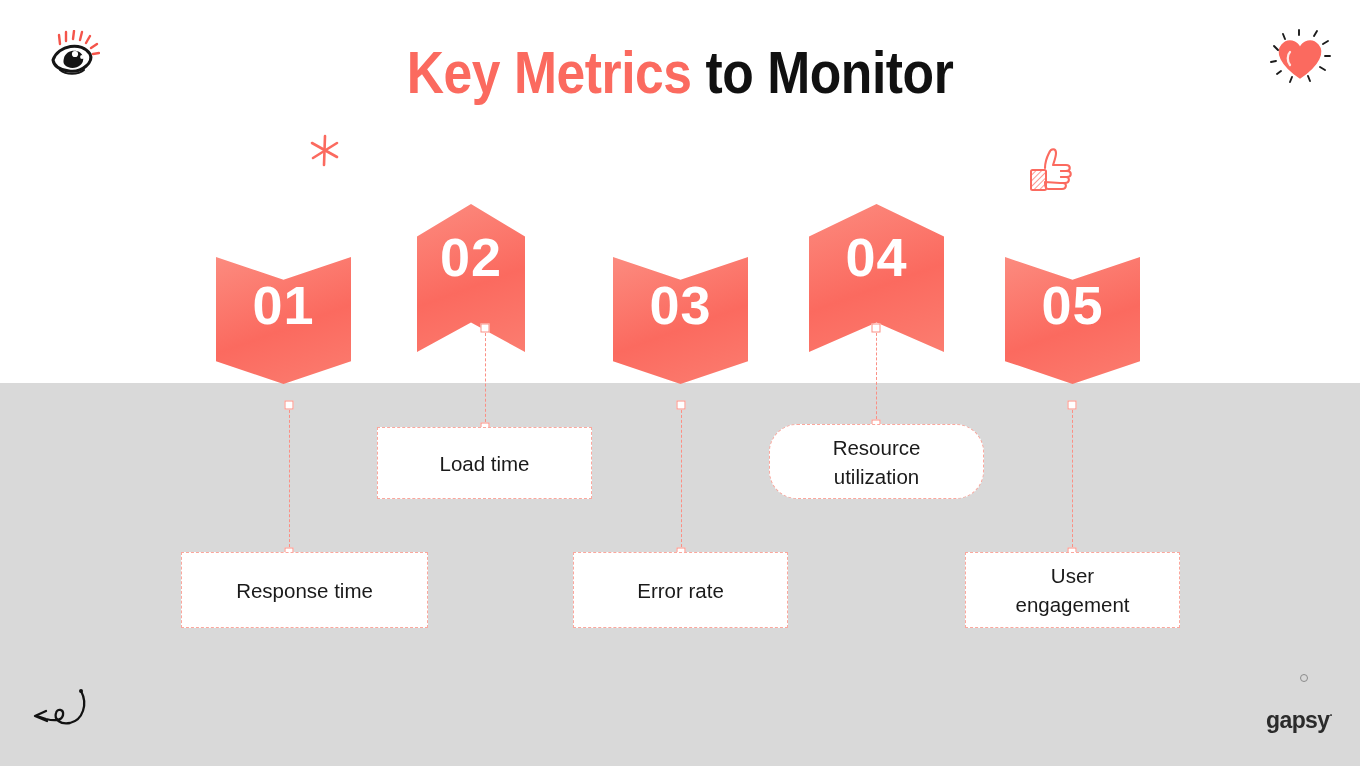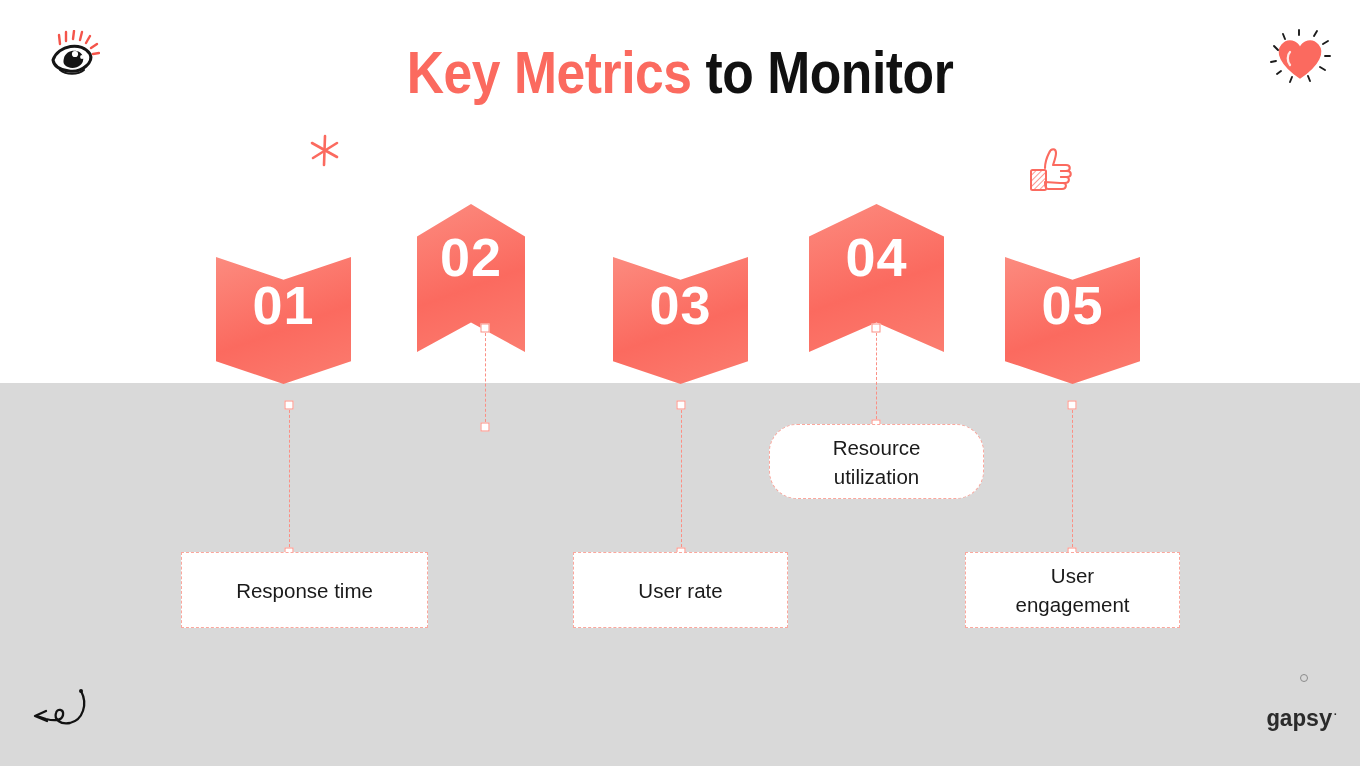--- a/index.html
+++ b/index.html
@@ -116,21 +116,21 @@
   }
 
   
   .doodle { position: absolute; }
 
   
   .brand {
     position: absolute;
     left: 1266px;
     top: 707px;
-    font-family: Liberation Mono, monospace;
+    font-family: Liberation Sans, sans-serif;
     font-size: 23px;
     font-weight: 700;
     letter-spacing: -0.6px;
     color: #2b2b2b;
   }
   .brand .dot-sup {
     font-size: 11px;
     vertical-align: super;
     color: #2b2b2b;
   }
@@ -271,23 +271,26 @@
   <div class="node" style="left:876px;  top:328px;"></div>
   <div class="node" style="left:876px;  top:424px;"></div>
 
   <div class="node" style="left:1072px; top:405px;"></div>
   <div class="node" style="left:1072px; top:552px;"></div>
 
   <div class="card" style="left:181px; top:552px; width:247px; height:76px;">
     <span>Response time</span>
   </div>
 
+  <div class="card" style="left:377px; top:427px; width:215px; height:72px;">
+    <span>Load time</span>
+  </div>
 
   <div class="card" style="left:573px; top:552px; width:215px; height:76px;">
-    <span>User rate</span>
+    <span>Error rate</span>
   </div>
 
   <div class="card" style="left:769px; top:424px; width:215px; height:75px;border-radius:28px;">
     <span>Resource
 utilization</span>
   </div>
 
   <div class="card" style="left:965px; top:552px; width:215px; height:76px;">
     <span>User
 engagement</span>

